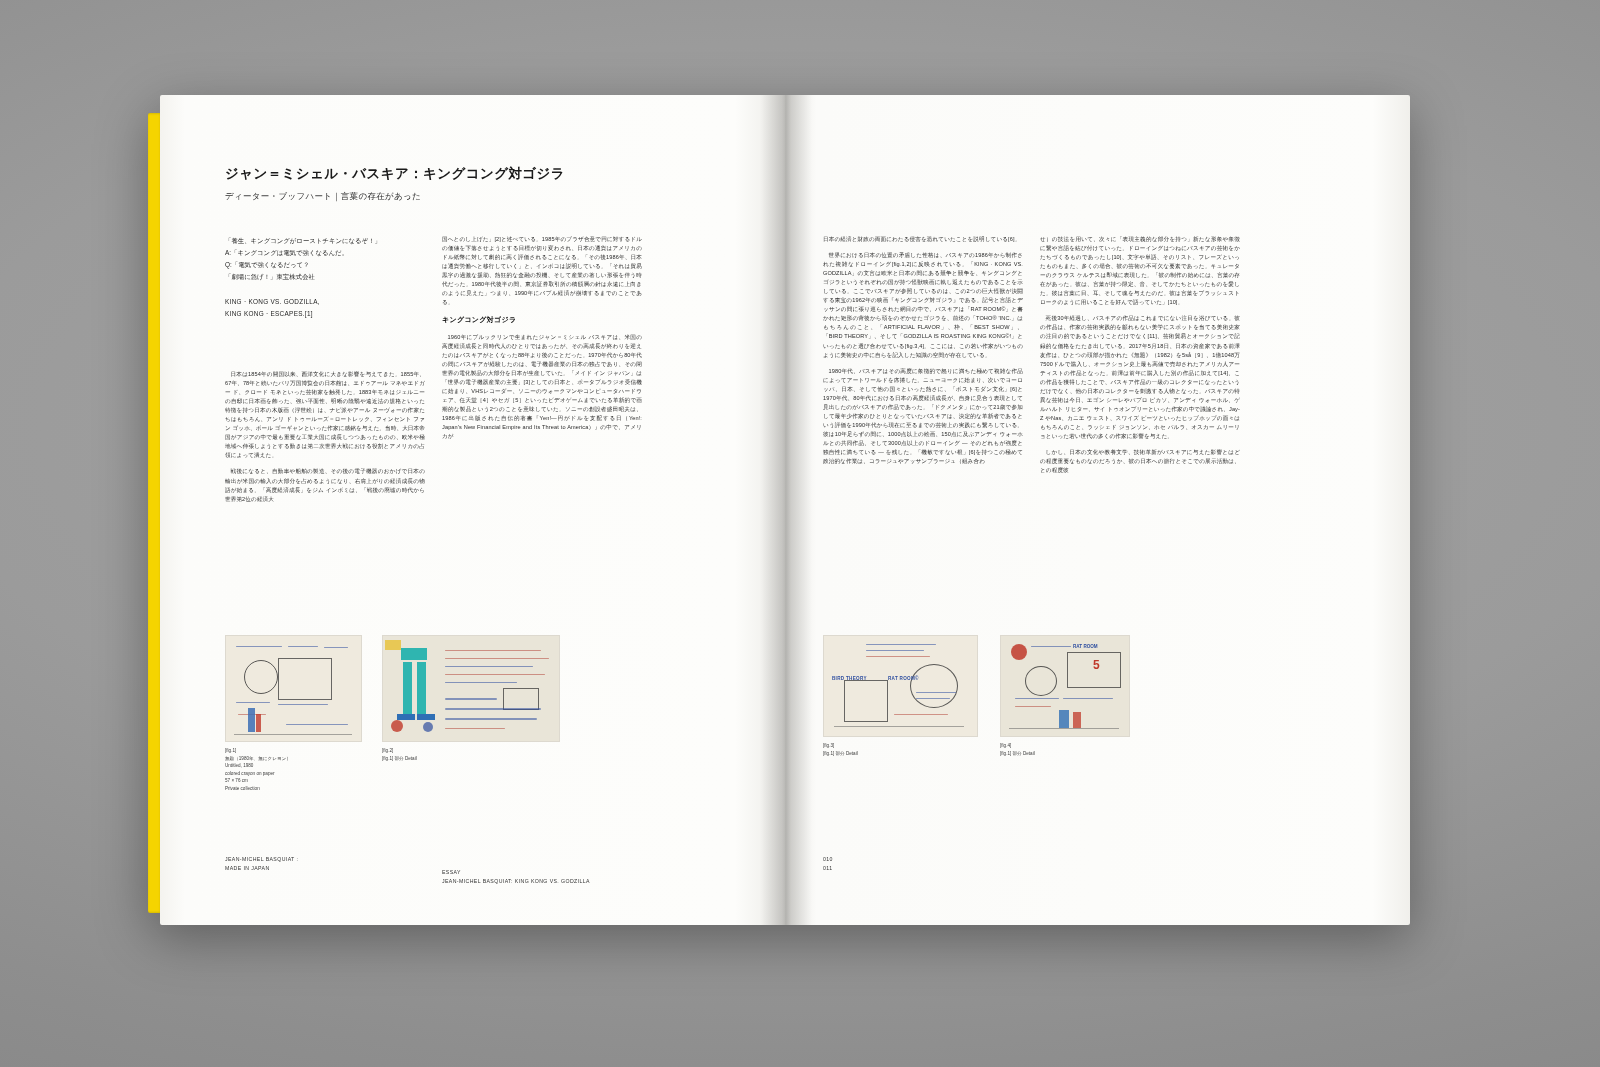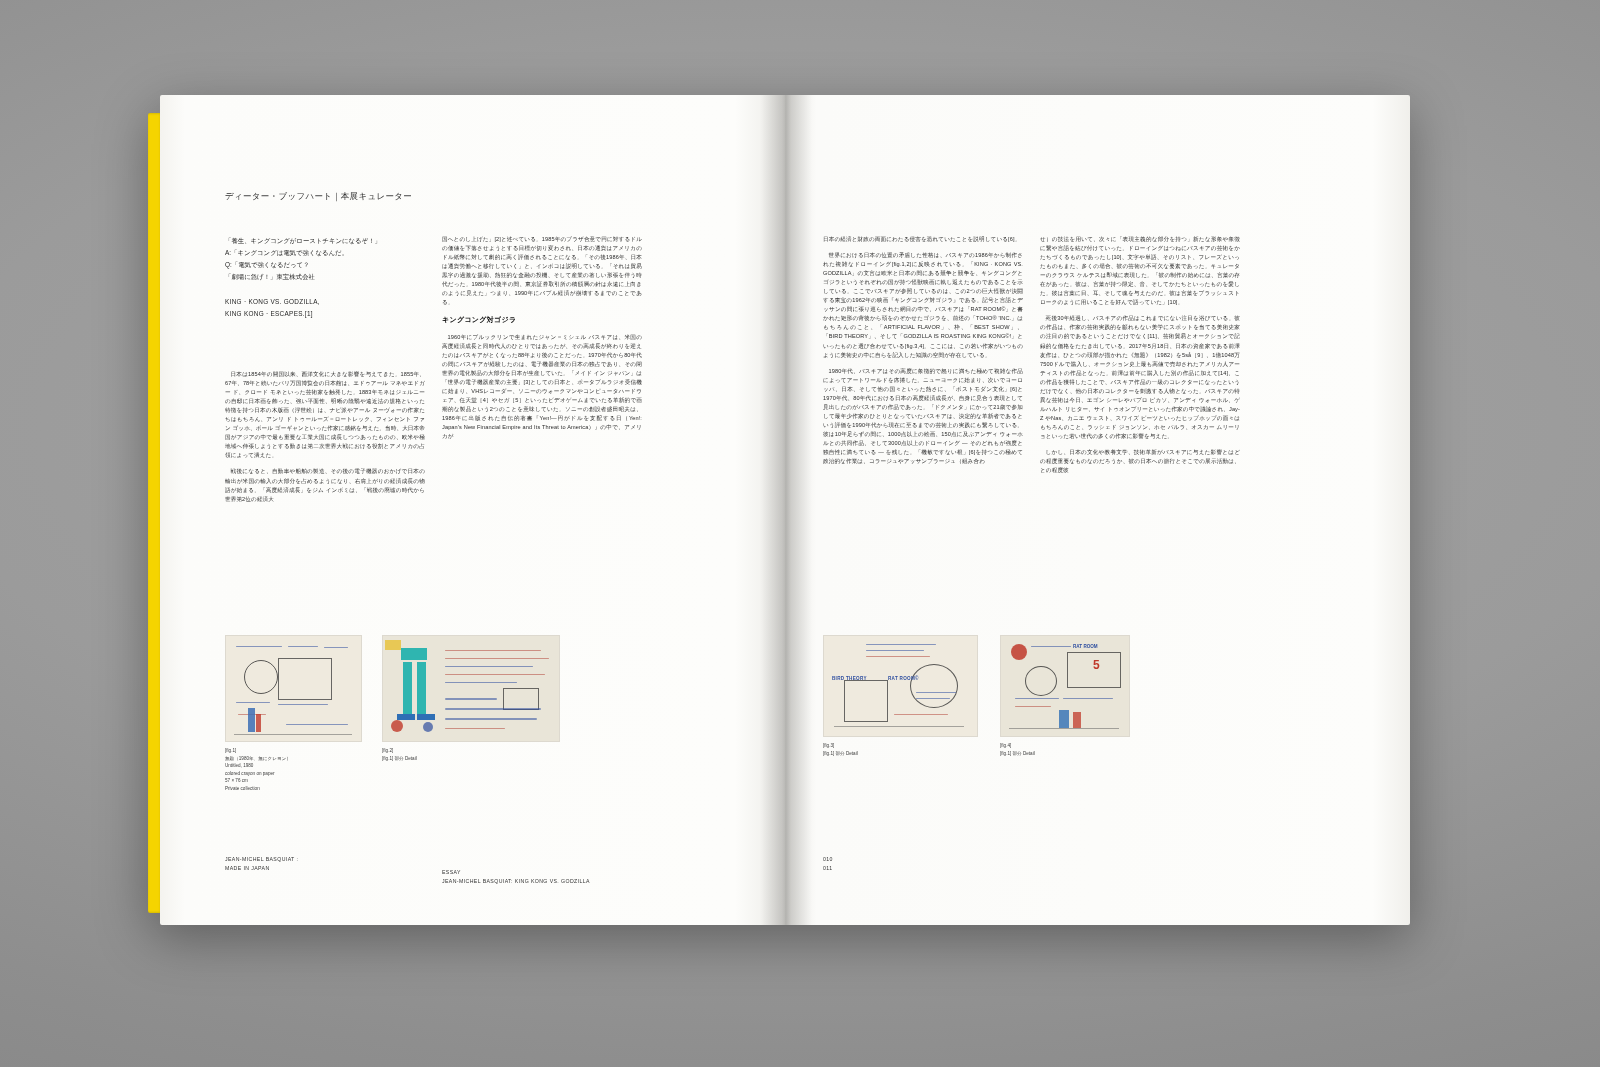--- a/index.html
+++ b/index.html
@@ -128,21 +128,22 @@
 <body>
 
 <div class="backdrop"></div>
 
 <div class="book">
 
   <div class="yellow-strip"></div>
 
   <div class="page left">
 
-    <div class="essay-sub">ディーター・ブッフハート｜本展キュレーター</div>
+    <div class="essay-title">ジャン＝ミシェル・バスキア：キングコング対ゴジラ</div>
+    <div class="essay-sub">ディーター・ブッフハート｜言葉の存在があった</div>
 
     <div class="intro-block">
       <div>「養生、キングコングがローストチキンになるぞ！」</div>
       <div>A:「キングコングは電気で強くなるんだ。</div>
       <div>Q:「電気で強くなるだって？</div>
       <div>「劇場に急げ！」東宝株式会社</div>
       <div class="romanji">KING · KONG VS. GODZILLA,</div>
       <div class="romanji" style="margin-top:0">KING KONG · ESCAPES.[1]</div>
     </div>
 

